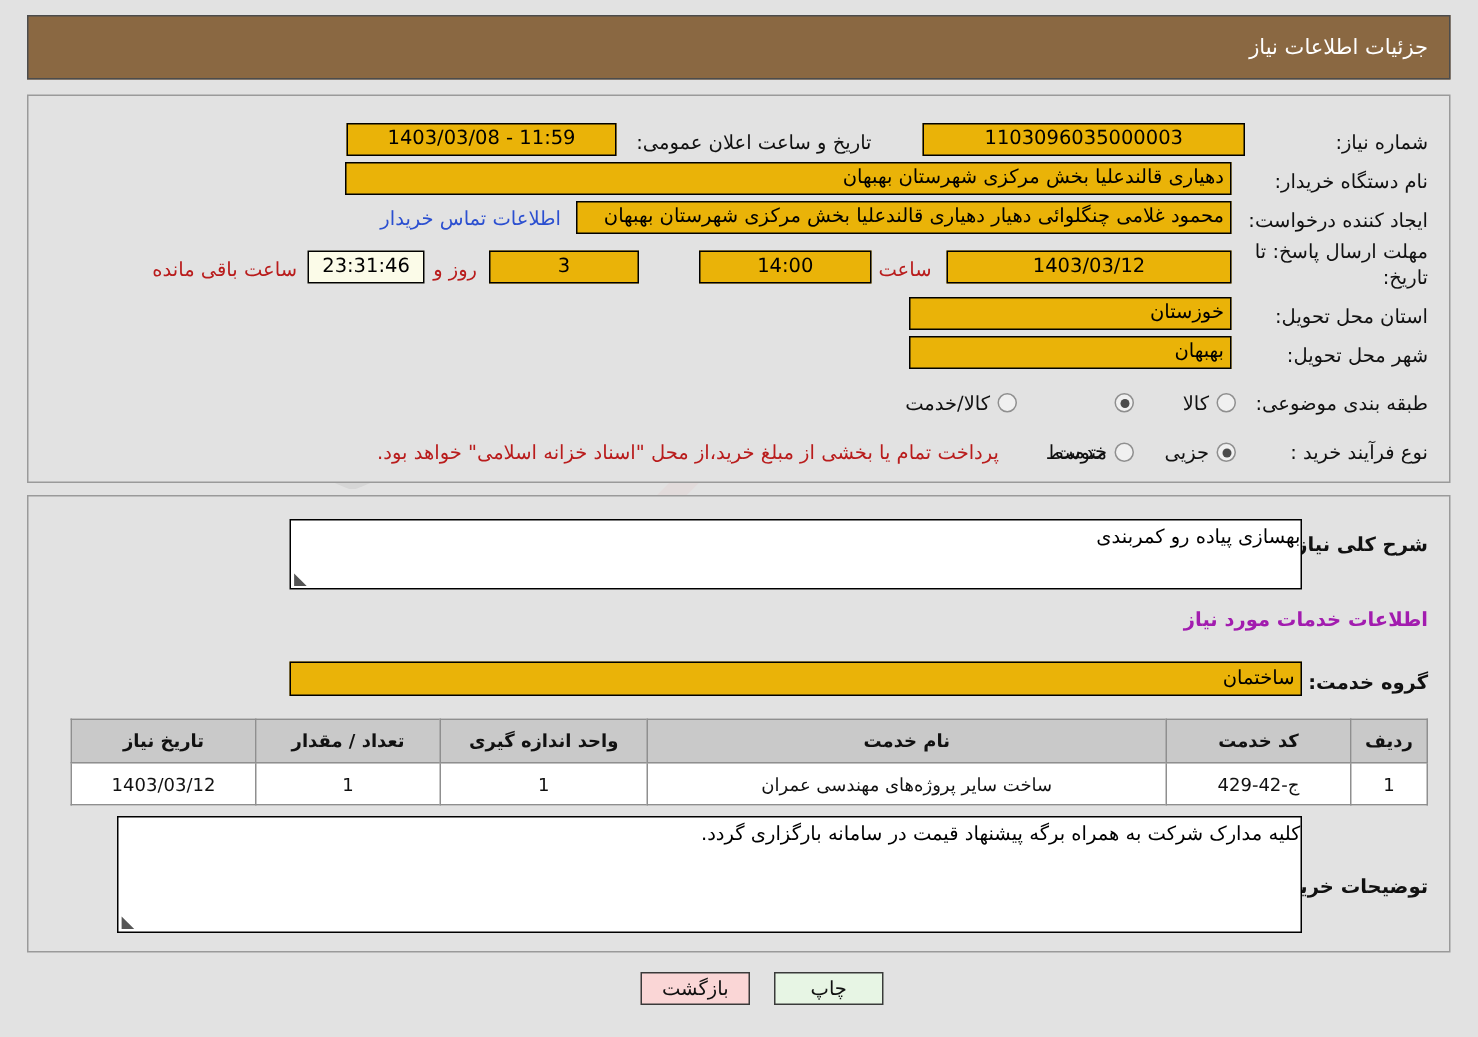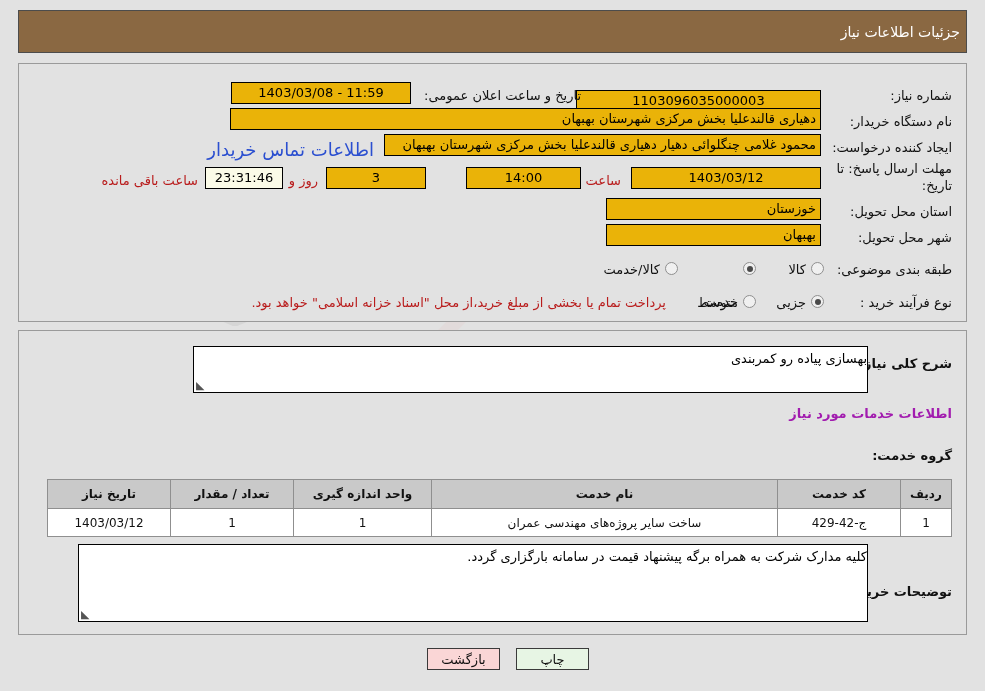--- a/index.html
+++ b/index.html
@@ -23,21 +23,21 @@
     left: 18px;
     top: 10px;
     width: 949px;
     height: 43px;
     background: #8a6842;
     border: 1px solid #4c4c4c;
     box-sizing: border-box;
     display: flex;
     align-items: center;
     justify-content: flex-start;
-    padding-right: 6px;
+    padding-right: 14px;
   }
   .header-title {
     color: #ffffff;
     font-size: 14px;
     letter-spacing: 0.2px;
   }
 
   
   .panel {
     position: absolute;
@@ -73,21 +73,21 @@
     overflow: hidden;
     white-space: nowrap;
     line-height: 14px;
   }
   .fld.center { justify-content: center; }
   .fld.right  { justify-content: flex-start; }
   .fld.cream  { background: #fbfbe8; }
 
   .link {
     position: absolute;
-    font-size: 18px;
+    font-size: 13px;
     color: #2b4fd0;
     cursor: pointer;
     white-space: nowrap;
   }
 
   .plain {
     position: absolute;
     font-size: 13px;
     color: #b91c1c;
     white-space: nowrap;
@@ -247,21 +247,21 @@
     </svg>
     <svg class="wm-check" viewBox="0 0 150 110">
       <path d="M10 52 L52 96 L140 8" fill="none" stroke="#e4b9bd" stroke-width="14" stroke-linecap="round" stroke-linejoin="round"></path>
     </svg>
     <span class="wm-text">AriaTender.net</span>
   </div>
 
   <div class="panel" id="panel-top">
 
     <div class="lbl" style="right:14px; top:24px; width:110px;">شماره نیاز:</div>
-    <div class="fld center" style="right:145px; top:18px; width:245px; height:22px;margin-top:8px;">1103096035000003</div>
+    <div class="fld center" style="right:136px; top:18px; width:215px; height:22px;">1103096035000003</div>
 
     <div class="lbl" style="right:385px; top:24px;">تاریخ و ساعت اعلان عمومی:</div>
     <div class="fld center" style="right:555px; top:18px; width:180px; height:22px;">11:59 - 1403/03/08</div>
 
     <div class="lbl" style="right:14px; top:50px;">نام دستگاه خریدار:</div>
     <div class="fld right" style="right:145px; top:44px; width:591px; height:22px;">دهیاری قالندعلیا بخش مرکزی شهرستان بهبهان</div>
 
     <div class="lbl" style="right:14px; top:76px;">ایجاد کننده درخواست:</div>
     <div class="fld right" style="right:145px; top:70px; width:437px; height:22px;">محمود غلامی چنگلوائی دهیار دهیاری قالندعلیا بخش مرکزی شهرستان بهبهان</div>
     <div class="link" style="right:592px; top:75px;">اطلاعات تماس خریدار</div>
@@ -301,20 +301,21 @@
 
     <div class="lbl lbl-bold" style="right:14px; top:25px;">شرح کلی نیاز:</div>
     <div class="ta" style="right:98px; top:15px; width:675px; height:47px;">
       <span>بهسازی پیاده رو کمربندی</span>
       <span class="grip">◢</span>
     </div>
 
     <div class="section-head" style="right:14px; top:75px;">اطلاعات خدمات مورد نیاز</div>
 
     <div class="lbl lbl-bold" style="right:14px; top:117px;">گروه خدمت:</div>
+    <div class="fld right" style="right:98px; top:110px; width:675px; height:23px;">ساختمان</div>
 
     <table class="grid" style="right:14px; top:148px; width:905px;">
       <thead>
         <tr>
           <th style="width:38px;">ردیف</th>
           <th style="width:110px;">کد خدمت</th>
           <th>نام خدمت</th>
           <th style="width:125px;">واحد اندازه گیری</th>
           <th style="width:110px;">تعداد / مقدار</th>
           <th style="width:110px;">تاریخ نیاز</th>

